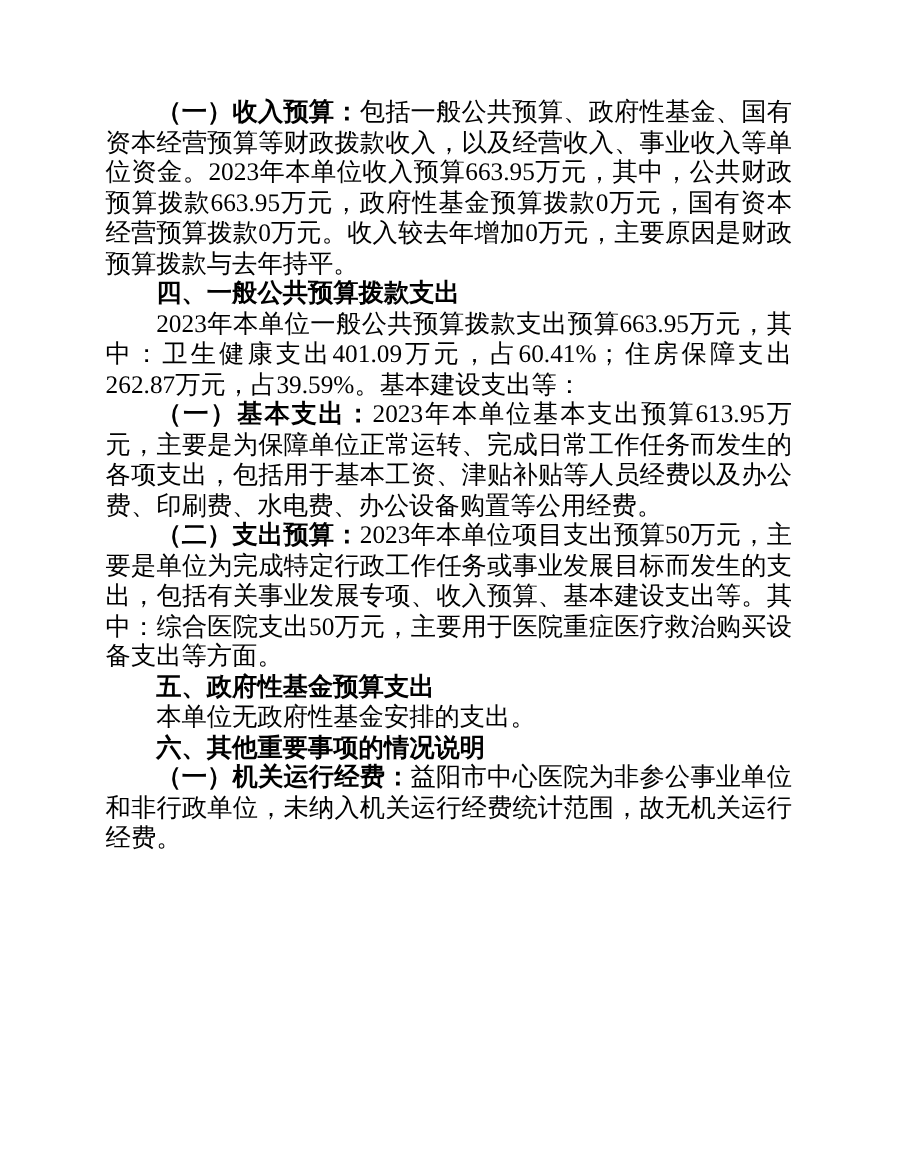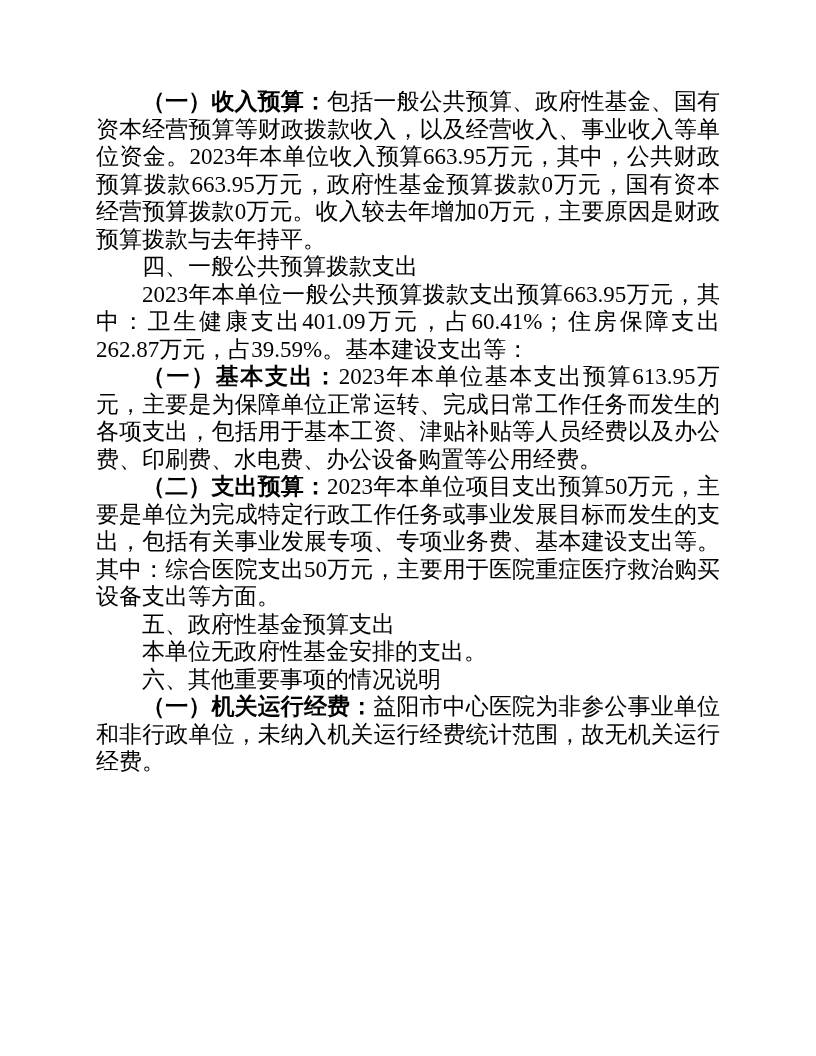--- a/index.html
+++ b/index.html
@@ -26,42 +26,42 @@
     line-height: 27.5px;
     text-align: justify;
     text-justify: inter-ideograph;
   }
   .content p {
     margin: 0;
     padding: 0;
     text-indent: 2em;
   }
   .heading {
-    font-weight: normal;
+    font-weight: bold;
   }
   .lead {
     font-weight: bold;
   }
 </style>
 </head>
 <body>
 
 <div class="page">
   <div class="content">
 
     <p class="para"><span class="lead">（一）收入预算：</span><span>包括一般公共预算、政府性基金、国有资本经营预算等财政拨款收入，以及经营收入、事业收入等单位资金。2023年本单位收入预算663.95万元，其中，公共财政预算拨款663.95万元，政府性基金预算拨款0万元，国有资本经营预算拨款0万元。收入较去年增加0万元，主要原因是财政预算拨款与去年持平。</span></p>
 
 
     <p class="heading">四、一般公共预算拨款支出</p>
 
     <p class="para"><span>2023年本单位一般公共预算拨款支出预算663.95万元，其中：卫生健康支出401.09万元，占60.41%；住房保障支出262.87万元，占39.59%。基本建设支出等：</span></p>
 
     <p class="para"><span class="lead">（一）基本支出：</span><span>2023年本单位基本支出预算613.95万元，主要是为保障单位正常运转、完成日常工作任务而发生的各项支出，包括用于基本工资、津贴补贴等人员经费以及办公费、印刷费、水电费、办公设备购置等公用经费。</span></p>
 
-    <p class="para"><span class="lead">（二）支出预算：</span><span>2023年本单位项目支出预算50万元，主要是单位为完成特定行政工作任务或事业发展目标而发生的支出，包括有关事业发展专项、专项业务费、基本建设支出等。其中：综合医院支出50万元，主要用于医院重症医疗救治购买设备支出等方面。</span></p>
+    <p class="para"><span class="lead">（二）支出预算：</span><span>2023年本单位项目支出预算50万元，主要是单位为完成特定行政工作任务或事业发展目标而发生的支出，包括有关事业发展专项、收入预算、基本建设支出等。其中：综合医院支出50万元，主要用于医院重症医疗救治购买设备支出等方面。</span></p>
 
     <p class="heading">五、政府性基金预算支出</p>
 
     <p class="para"><span>本单位无政府性基金安排的支出。</span></p>
 
     <p class="heading">六、其他重要事项的情况说明</p>
 
     <p class="para"><span class="lead">（一）机关运行经费：</span><span>益阳市中心医院为非参公事业单位和非行政单位，未纳入机关运行经费统计范围，故无机关运行经费。</span></p>
 
 

